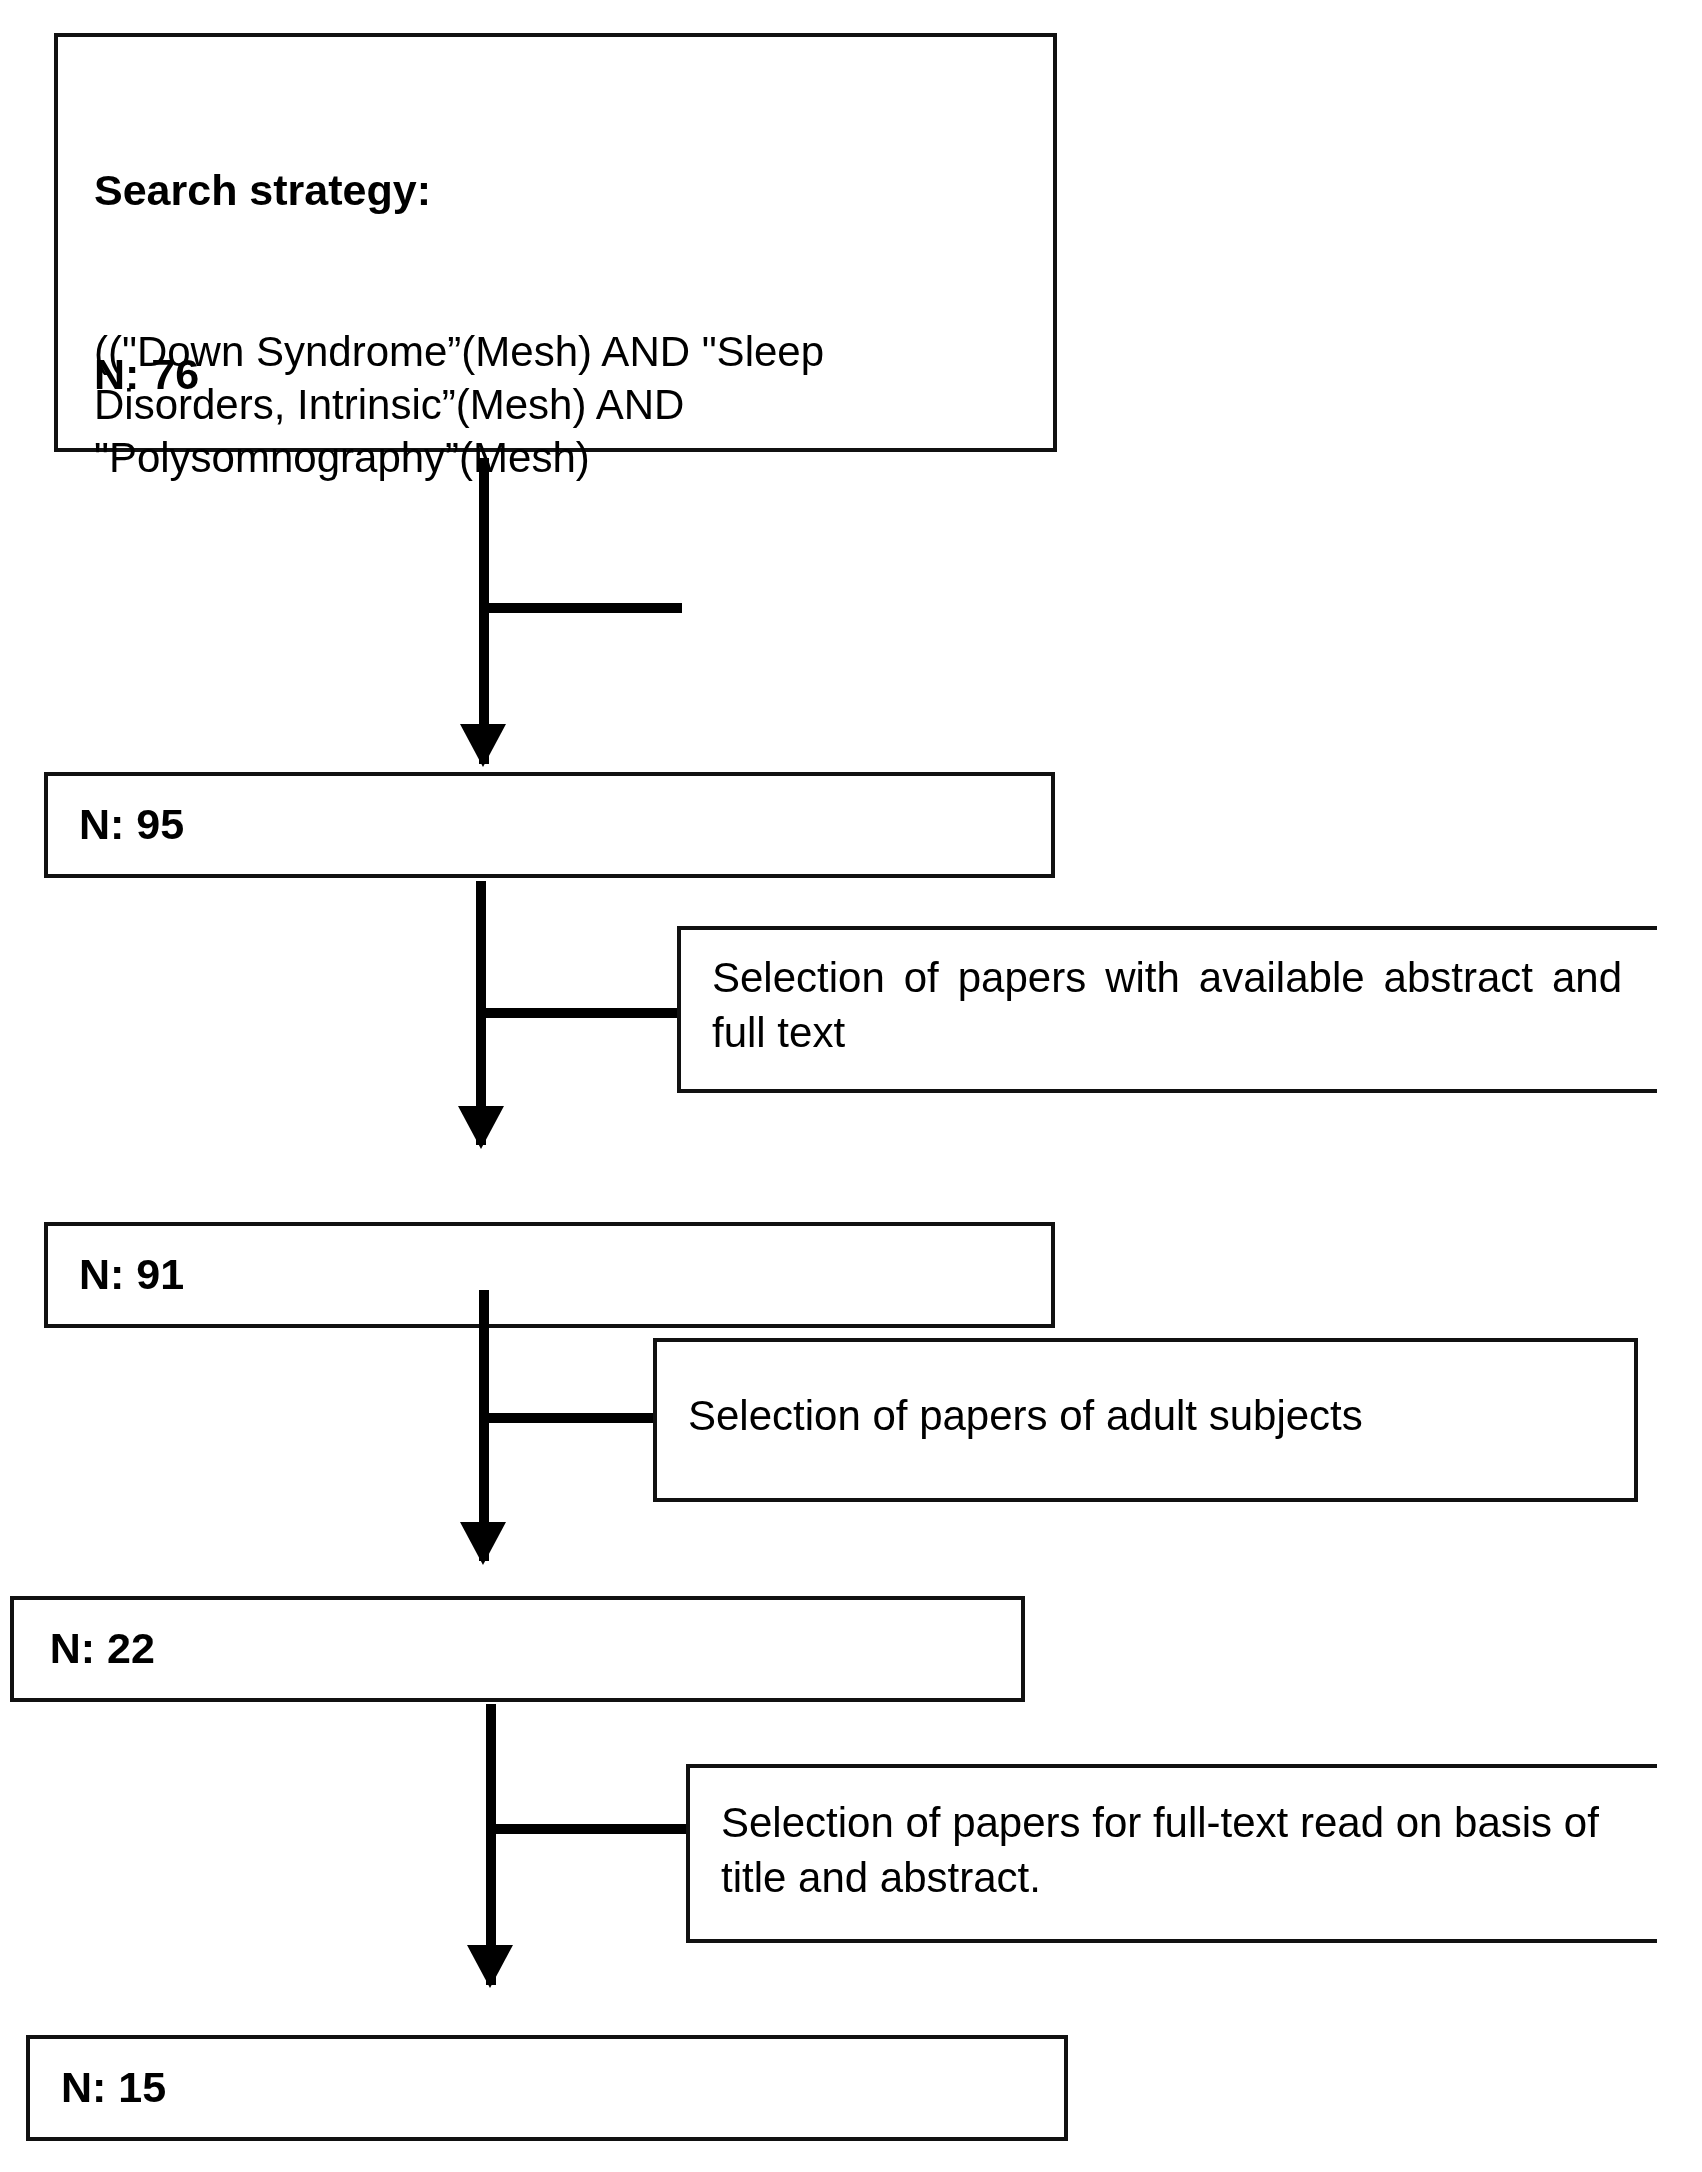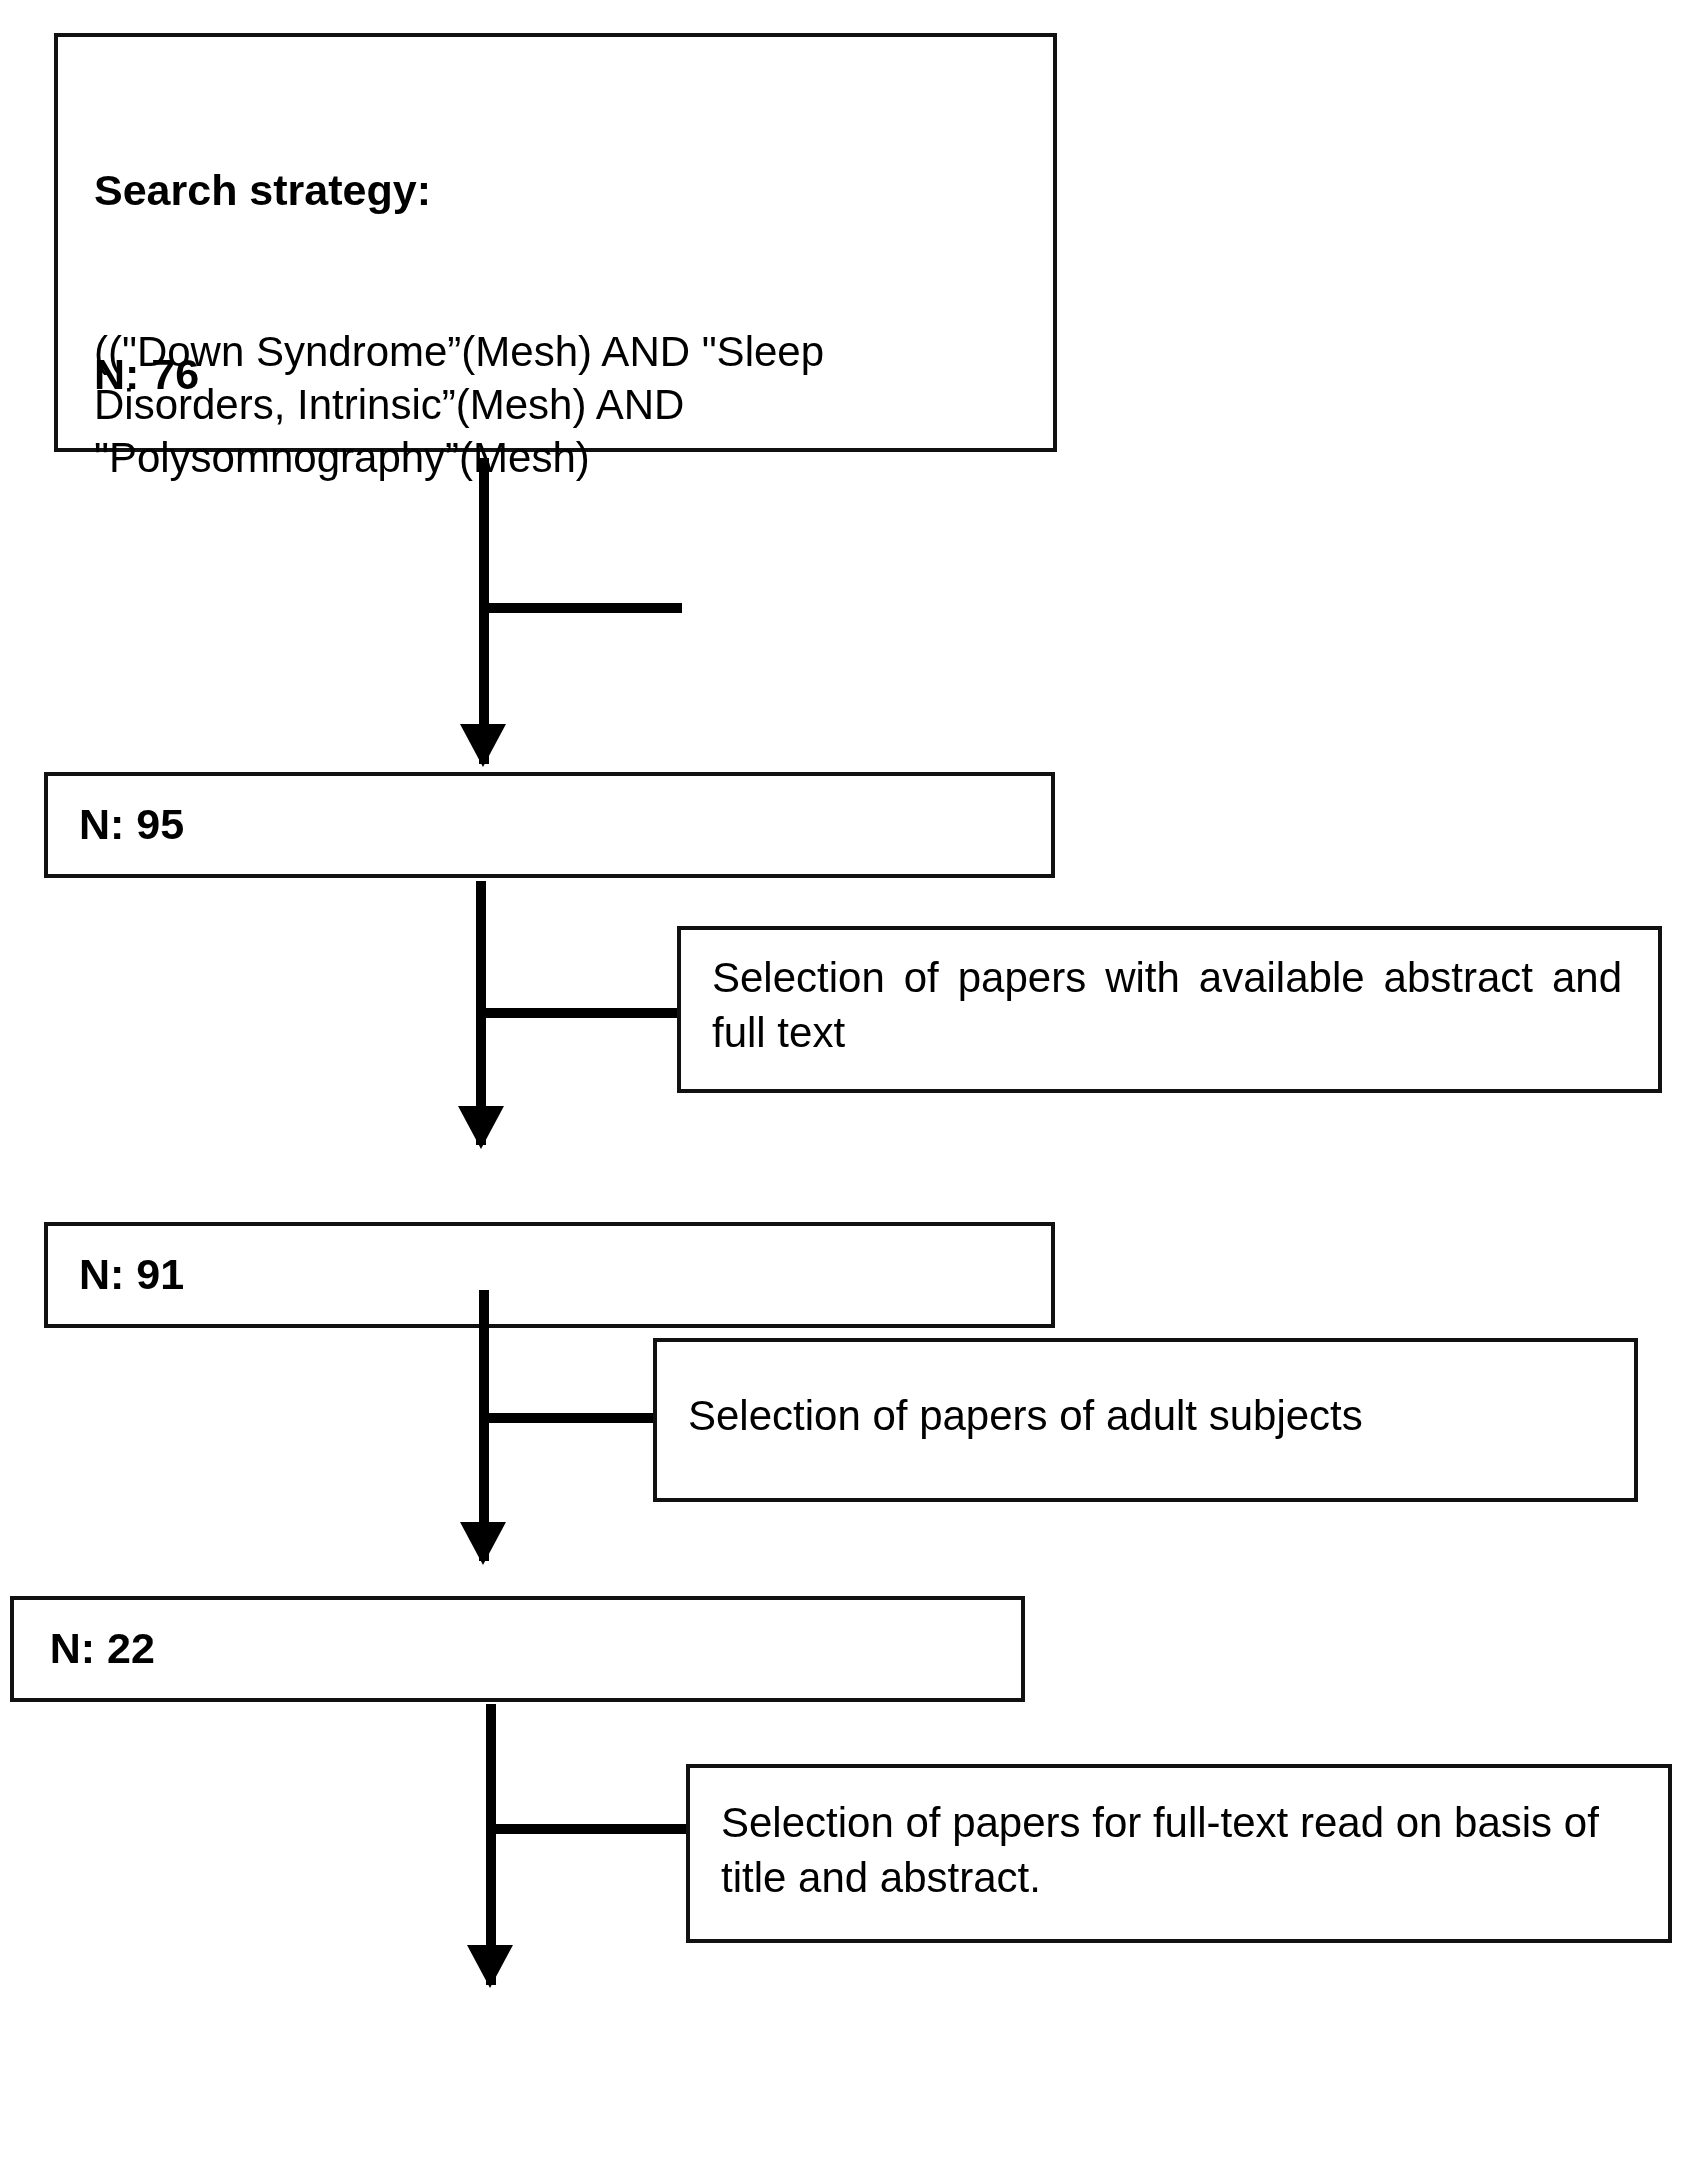--- a/index.html
+++ b/index.html
@@ -11,21 +11,20 @@
   body {
     font-family: "Liberation Sans", "DejaVu Sans", sans-serif;
     color: #000000;
   }
   #canvas {
     position: relative;
     width: 1657px;
     height: 2172px;
     background: #ffffff;
     overflow: hidden;
-    padding-left: 28px;
   }
   .node {
     position: absolute;
     box-sizing: border-box;
     background: #ffffff;
     border: 4.9px solid #111111;
   }
   .node-text {
     position: absolute;
     box-sizing: border-box;
@@ -116,15 +115,18 @@
   </div>
 
   <div class="connector" style="left:486px; top:1704px; width:10.4px; height:281px;"></div>
   <div class="arrow-head" style="left:467px; top:1945px;"></div>
   <div class="connector" style="left:486px; top:1824px; width:203px; height:10.4px;"></div>
 
   <div class="node" style="left:686px; top:1764px; width:986px; height:179px;">
     <div class="node-text side-text" style="left:31px; top:28px; width:903px;">Selection of papers for full-text read on basis of title and abstract.</div>
   </div>
 
+  <div class="node" style="left:26px; top:2035px; width:1042px; height:106px;">
+    <div class="node-text count-label" style="left:31px; top:25px; width:417px;">N: 15</div>
+  </div>
 
 </div>
 
 
 </body></html>

